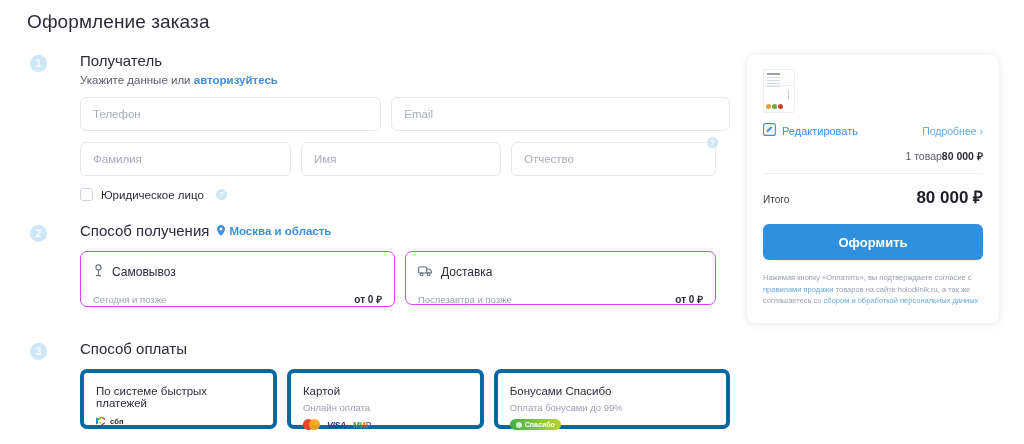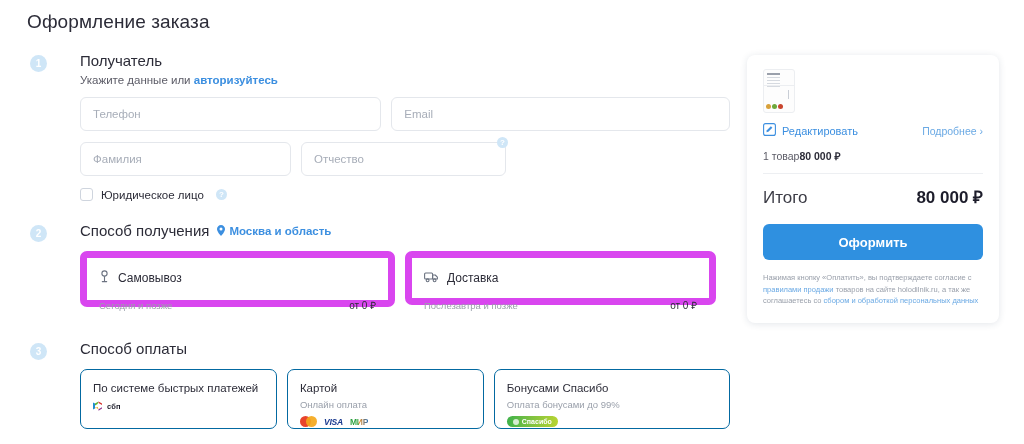--- a/index.html
+++ b/index.html
@@ -91,38 +91,38 @@
   }
   .checkbox {
     width: 13px; height: 13px; border: 1px solid #cfd5de;
     border-radius: 3px; background: #fff; cursor: pointer;
   }
   .checkbox-label { font-size: 11.5px; color: #2c2c38; }
 
   
   .cards-row { display: flex; gap: 10px; margin-top: 12px; }
   .opt-card {
-    border: 7px solid #d946ef; border-radius: 7px; background: #fff;
+    border: 1px solid #d946ef; border-radius: 7px; background: #fff;
     padding: 11px 12px 10px 12px;
     cursor: pointer;
   }
   .opt-card.wide { width: 315px; height: 56px; }
   .opt-card.wide2 { width: 311px; height: 54px; }
   .opt-top { display: flex; align-items: center; gap: 8px; }
   .opt-name { font-size: 12px; color: #2c2c38; }
   .opt-bottom {
     display: flex; justify-content: space-between; align-items: baseline;
     margin-top: 11px;
   }
   .opt-sub { font-size: 9.5px; color: #9aa0ab; }
-  .opt-price { font-size: 10px; font-weight: 400; color: #2c2c38; }
+  .opt-price { font-size: 10px; font-weight: 700; color: #2c2c38; }
 
   
   .pay-card {
-    border: 1px solid #0369a1; border-radius: 7px; background: #fff;
+    border: 4px solid #0369a1; border-radius: 7px; background: #fff;
     padding: 12px 12px 10px 12px; cursor: pointer;
   }
   .pay-1 { width: 200px; height: 60px; }
   .pay-2 { width: 200px; height: 60px; }
   .pay-3 { width: 240px; height: 60px; }
   .pay-name { font-size: 11.5px; color: #2c2c38; }
   .pay-sub { font-size: 9.5px; color: #9aa0ab; margin-top: 5px; }
   .pay-logos { display: flex; align-items: center; gap: 7px; margin-top: 6px; }
 
   
@@ -199,33 +199,33 @@
     margin-top: 8px;
     gap: 48px;
   }
   .edit-link {
     display: flex; align-items: center; gap: 6px;
     color: #3c8fe0; font-size: 11px; cursor: pointer;
   }
   .more-link { color: #6aa9e4; font-size: 10.5px; cursor: pointer; }
 
   .sum-row {
-    display: flex; justify-content: flex-start; align-items: baseline;
+    display: flex; justify-content: flex-end; align-items: baseline;
     margin-top: 11px;
   }
   .sum-label { font-size: 10.5px; color: #5b5b66; }
   .sum-value { font-size: 10.5px; font-weight: 700; color: #2c2c38; }
 
   .divider { height: 1px; background: #edeff2; margin-top: 10px; }
 
   .total-row {
     display: flex; justify-content: space-between; align-items: baseline;
     margin-top: 11px;
   }
-  .total-label { font-size: 17px; color: #3c3c46; }
+  .total-label { font-size: 10px; color: #3c3c46; }
   .total-value { font-size: 17px; font-weight: 700; color: #1d1d2b; }
 
   .cta {
     display: block; width: 100%; height: 36px; margin-top: 16px;
     background: #2f90e0; border: 0; border-radius: 6px;
     color: #ffffff; font-size: 13px; font-weight: 700;
     font-family: "Liberation Sans", sans-serif;
     cursor: pointer;
   }
 
@@ -259,20 +259,23 @@
             <input type="text" placeholder="Телефон" style="">
           </div>
           <div class="field f-email">
             <input type="text" placeholder="Email" style="">
           </div>
         </div>
 
         <div class="field-row">
           <div class="field f-last">
             <input type="text" placeholder="Фамилия" style="">
+          </div>
+          <div class="field f-first">
+            <input type="text" placeholder="Имя" style="">
           </div>
           <div class="field f-mid">
             <input type="text" placeholder="Отчество" style="">
             <span class="help-icon">?</span>
           </div>
         </div>
 
         <div class="checkbox-row">
           <div class="checkbox"></div>
           <span class="checkbox-label">Юридическое лицо</span>

